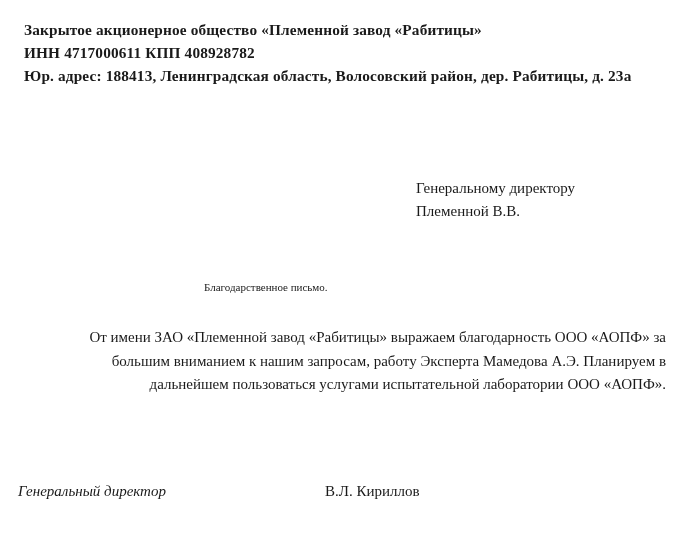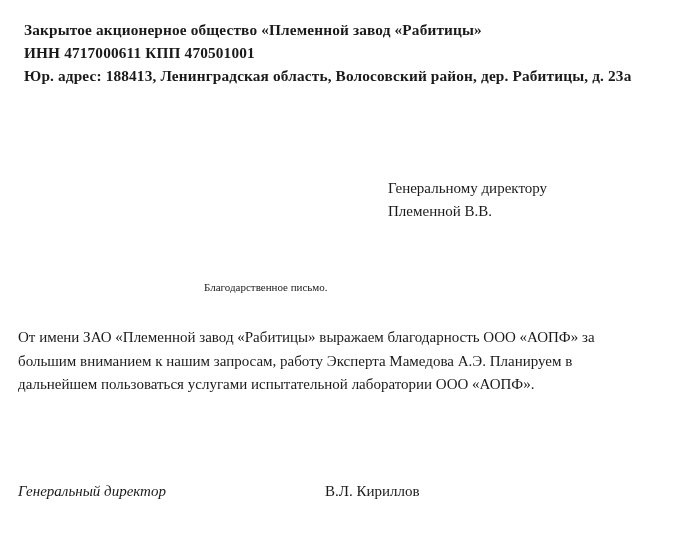--- a/index.html
+++ b/index.html
@@ -37,21 +37,21 @@
     text-indent: 6px;
     white-space: normal;
   }
   .letterhead .lh-line.lh-wrap {
     text-indent: 6px;
   }
 
   
   .addressee {
     position: absolute;
-    left: 388px;
+    left: 416px;
     top: 177px;
     font-size: 15px;
     line-height: 23px;
     font-weight: normal;
   }
   .addressee .addr-line { white-space: nowrap; }
 
   
   .letter-title {
     position: absolute;
@@ -77,20 +77,21 @@
     position: absolute;
     left: 18px;
     top: 326px;
     width: 648px;
     font-size: 15px;
     line-height: 23.5px;
     text-align: left;
   }
   .letter-body .body-line {
     white-space: nowrap;
+    text-align: right;
   }
 
   
   .signature {
     position: absolute;
     left: 18px;
     top: 480px;
     width: 645px;
     font-size: 15px;
     line-height: 22px;
@@ -109,21 +110,21 @@
     white-space: nowrap;
   }
 </style>
 </head>
 <body>
 
 <div class="page">
 
   <div class="letterhead">
     <div class="lh-line">Закрытое акционерное общество «Племенной завод «Рабитицы»</div>
-    <div class="lh-line">ИНН 4717000611 КПП 470501001</div>
+    <div class="lh-line">ИНН 4717000611 КПП 408928782</div>
     <div class="lh-line lh-wrap">Юр. адрес: 188413, Ленинградская область, Волосовский район, дер. Рабитицы, д. 23а</div>
   </div>
 
   <div class="addressee">
     <div class="addr-line">Генеральному директору</div>
     <div class="addr-line">Племенной В.В.</div>
   </div>
 
   <div class="letter-title">Благодарственное письмо.</div>
 

